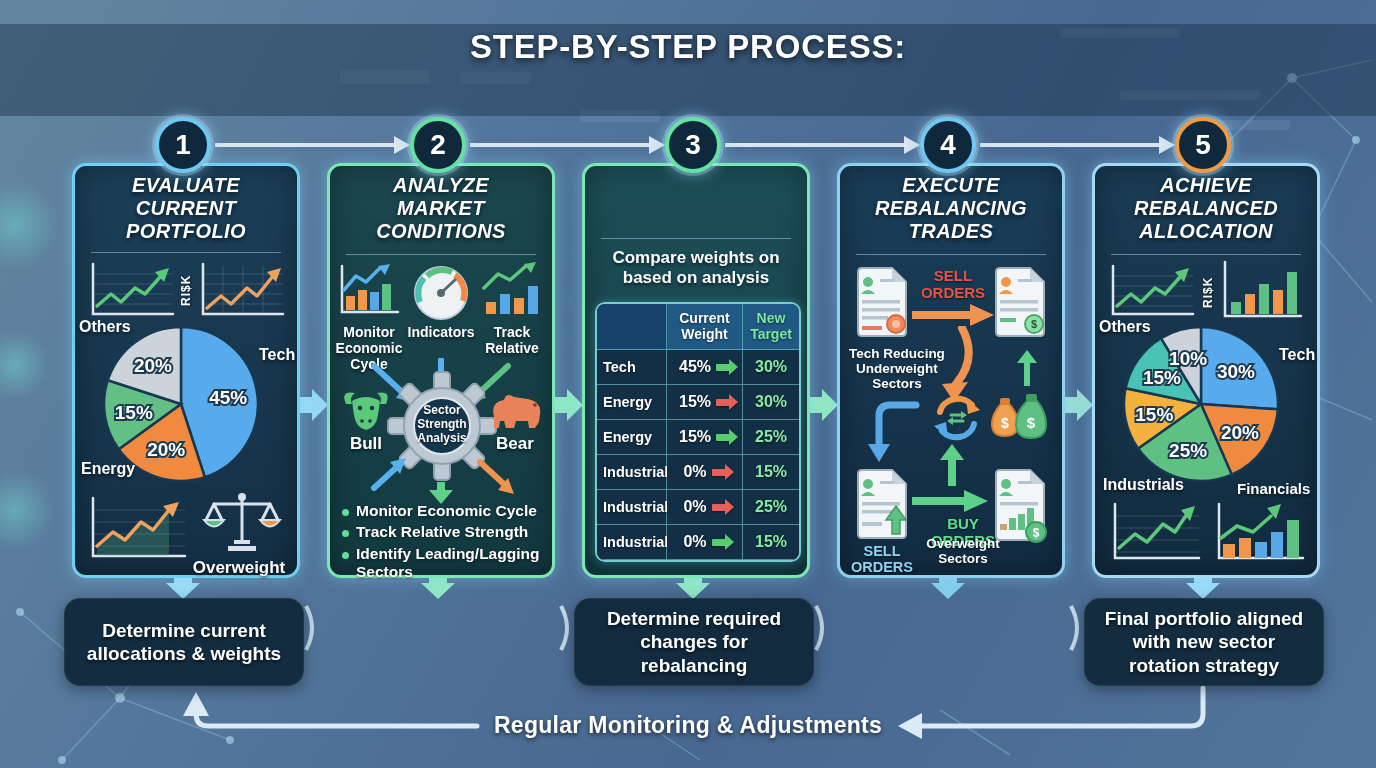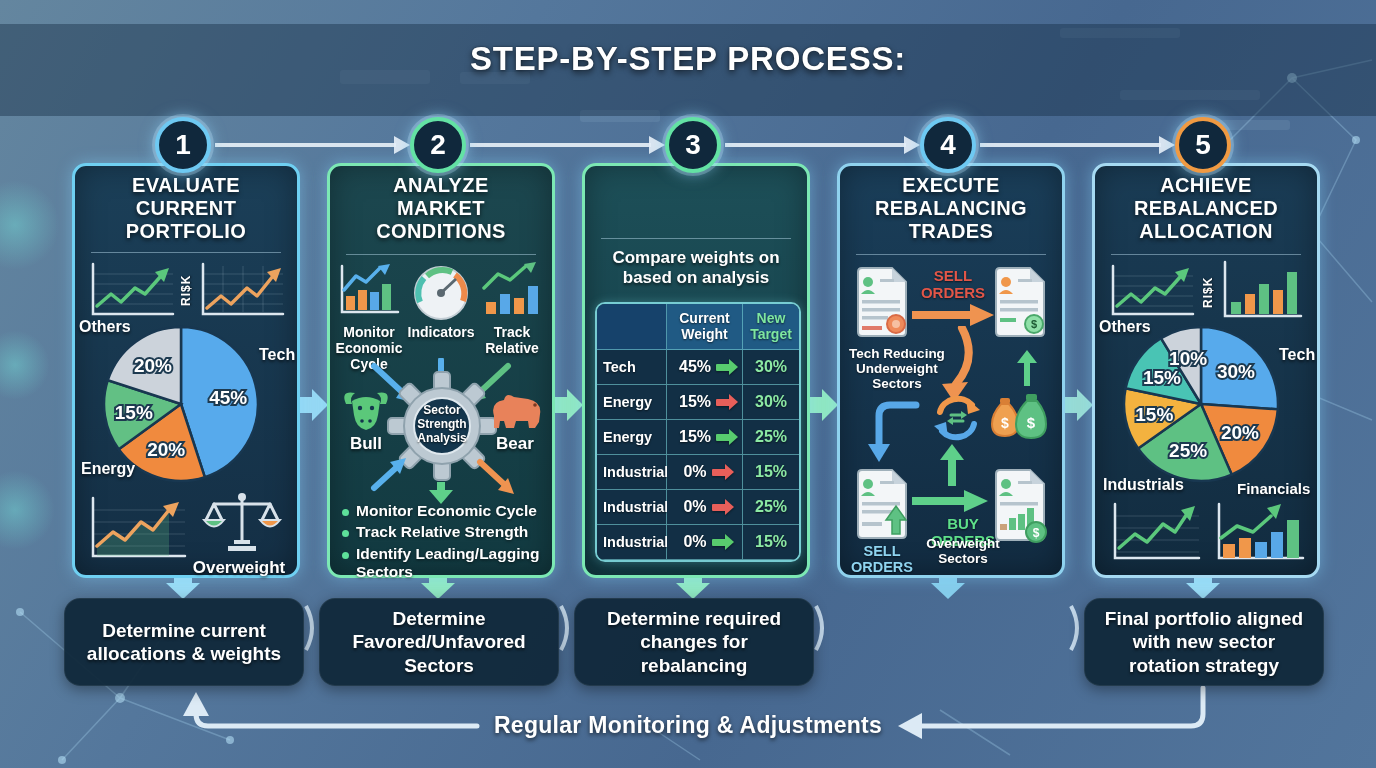--- a/index.html
+++ b/index.html
@@ -8,38 +8,38 @@
     background:linear-gradient(120deg,#64869f 0%,#54779c 30%,#476890 62%,#52759c 100%);}
   svg{display:block}
   .abs{position:absolute}
   
   #bg-decor{position:absolute;inset:0;z-index:0}
   .glow{position:absolute;border-radius:50%;background:radial-gradient(circle,rgba(120,235,225,.4),rgba(120,235,225,0) 70%);}
   
   #title-band{position:absolute;left:0;top:24px;width:100%;height:92px;background:rgba(18,44,66,.42);z-index:1}
   .title-line{width:100%;text-align:center;color:#fff;font-weight:900;letter-spacing:.8px;
     text-shadow:0 3px 6px rgba(0,0,0,.6),0 0 2px rgba(0,0,0,.5);}
-  #title-l1{font-size:33px;margin-top:16px}
+  #title-l1{font-size:33px;margin-top:4px}
   #title-l2{font-size:37px;margin-top:2px}
   
   .step-circle{position:absolute;top:117px;width:48px;height:48px;border-radius:50%;
     background:#10283c;border:4px solid #6ec9f2;z-index:3;color:#fff;font-weight:900;font-size:28px;
     display:flex;align-items:center;justify-content:center;
     box-shadow:0 0 0 3px rgba(195,230,250,.28),0 0 14px 2px rgba(140,210,245,.55);}
   
   .card{position:absolute;top:163px;width:222px;height:409px;border-radius:14px;z-index:2;
     border:3px solid #6fd0f2;box-shadow:0 0 16px rgba(130,210,250,.45),inset 0 0 30px rgba(0,0,0,.35);}
   #card1{left:72px;background:linear-gradient(180deg,#1b3f58,#142f45);border-color:#6fd0f2}
   #card2{left:327px;background:linear-gradient(180deg,#1c474f,#123a41);border-color:#7ce8b4}
   #card3{left:582px;background:linear-gradient(180deg,#1d4f58,#133c46);border-color:#7ce8b4}
   #card4{left:837px;background:linear-gradient(180deg,#1a3e59,#122c42);border-color:#8fd2ee}
   #card5{left:1092px;background:linear-gradient(180deg,#1a3c55,#122c40);border-color:#a6daf2}
   .card-title{position:absolute;top:8px;left:0;right:0;margin:0 auto;text-align:center;color:#fff;
     font-weight:900;font-size:20px;line-height:1.14;letter-spacing:.4px;
-    text-shadow:0 2px 4px rgba(0,0,0,.65);}
+    text-shadow:0 2px 4px rgba(0,0,0,.65);font-style:italic;}
   .divider{position:absolute;left:16px;right:16px;height:1px;background:rgba(195,228,246,.45)}
   .lbl{position:absolute;color:#fff;font-weight:700;font-size:16px;text-shadow:0 2px 3px rgba(0,0,0,.6)}
   .lbl.small{font-size:14px;line-height:1.15;text-align:center}
   .vlabel{position:absolute;color:#fff;font-weight:800;font-size:12px;letter-spacing:1px;
     transform:rotate(-90deg);transform-origin:top left;text-shadow:0 1px 2px rgba(0,0,0,.6)}
   
   .axis{stroke:#dde7ef;stroke-width:2.5;fill:none;stroke-linecap:round}
   .grid{stroke:rgba(200,225,240,.18);stroke-width:1;fill:none}
   .pl-green{stroke:#5bc87c;stroke-width:3.5;fill:none;stroke-linejoin:round;stroke-linecap:round}
   .pl-orange{stroke:#eda35e;stroke-width:3.5;fill:none;stroke-linejoin:round;stroke-linecap:round}
@@ -552,23 +552,20 @@
         <rect x="58" y="32" width="12" height="26" fill="#58a8e8"></rect>
       <rect x="74" y="20" width="12" height="38" fill="#5ec183"></rect>
       <polyline class="pl-green" points="8,38 24,26 40,32 58,16"></polyline>
       <polygon points="68,4 54,8 63,19" fill="#5bc87c"></polygon>
     </svg>
   </div>
 
   <div class="sumbox" style="left:64px">
       <span>Determine current allocations &amp; weights</span>
     </div>
-  <div class="sumbox" style="left:319px">
-      <span>Determine Favored/Unfavored Sectors</span>
-    </div>
   <div class="sumbox" style="left:574px">
       <span>Determine required changes for rebalancing</span>
     </div>
   <div class="sumbox" style="left:1084px">
       <span>Final portfolio aligned with new sector rotation strategy</span>
     </div>
 
   <div id="loop-label">Regular Monitoring &amp; Adjustments</div>
 </div>
 

